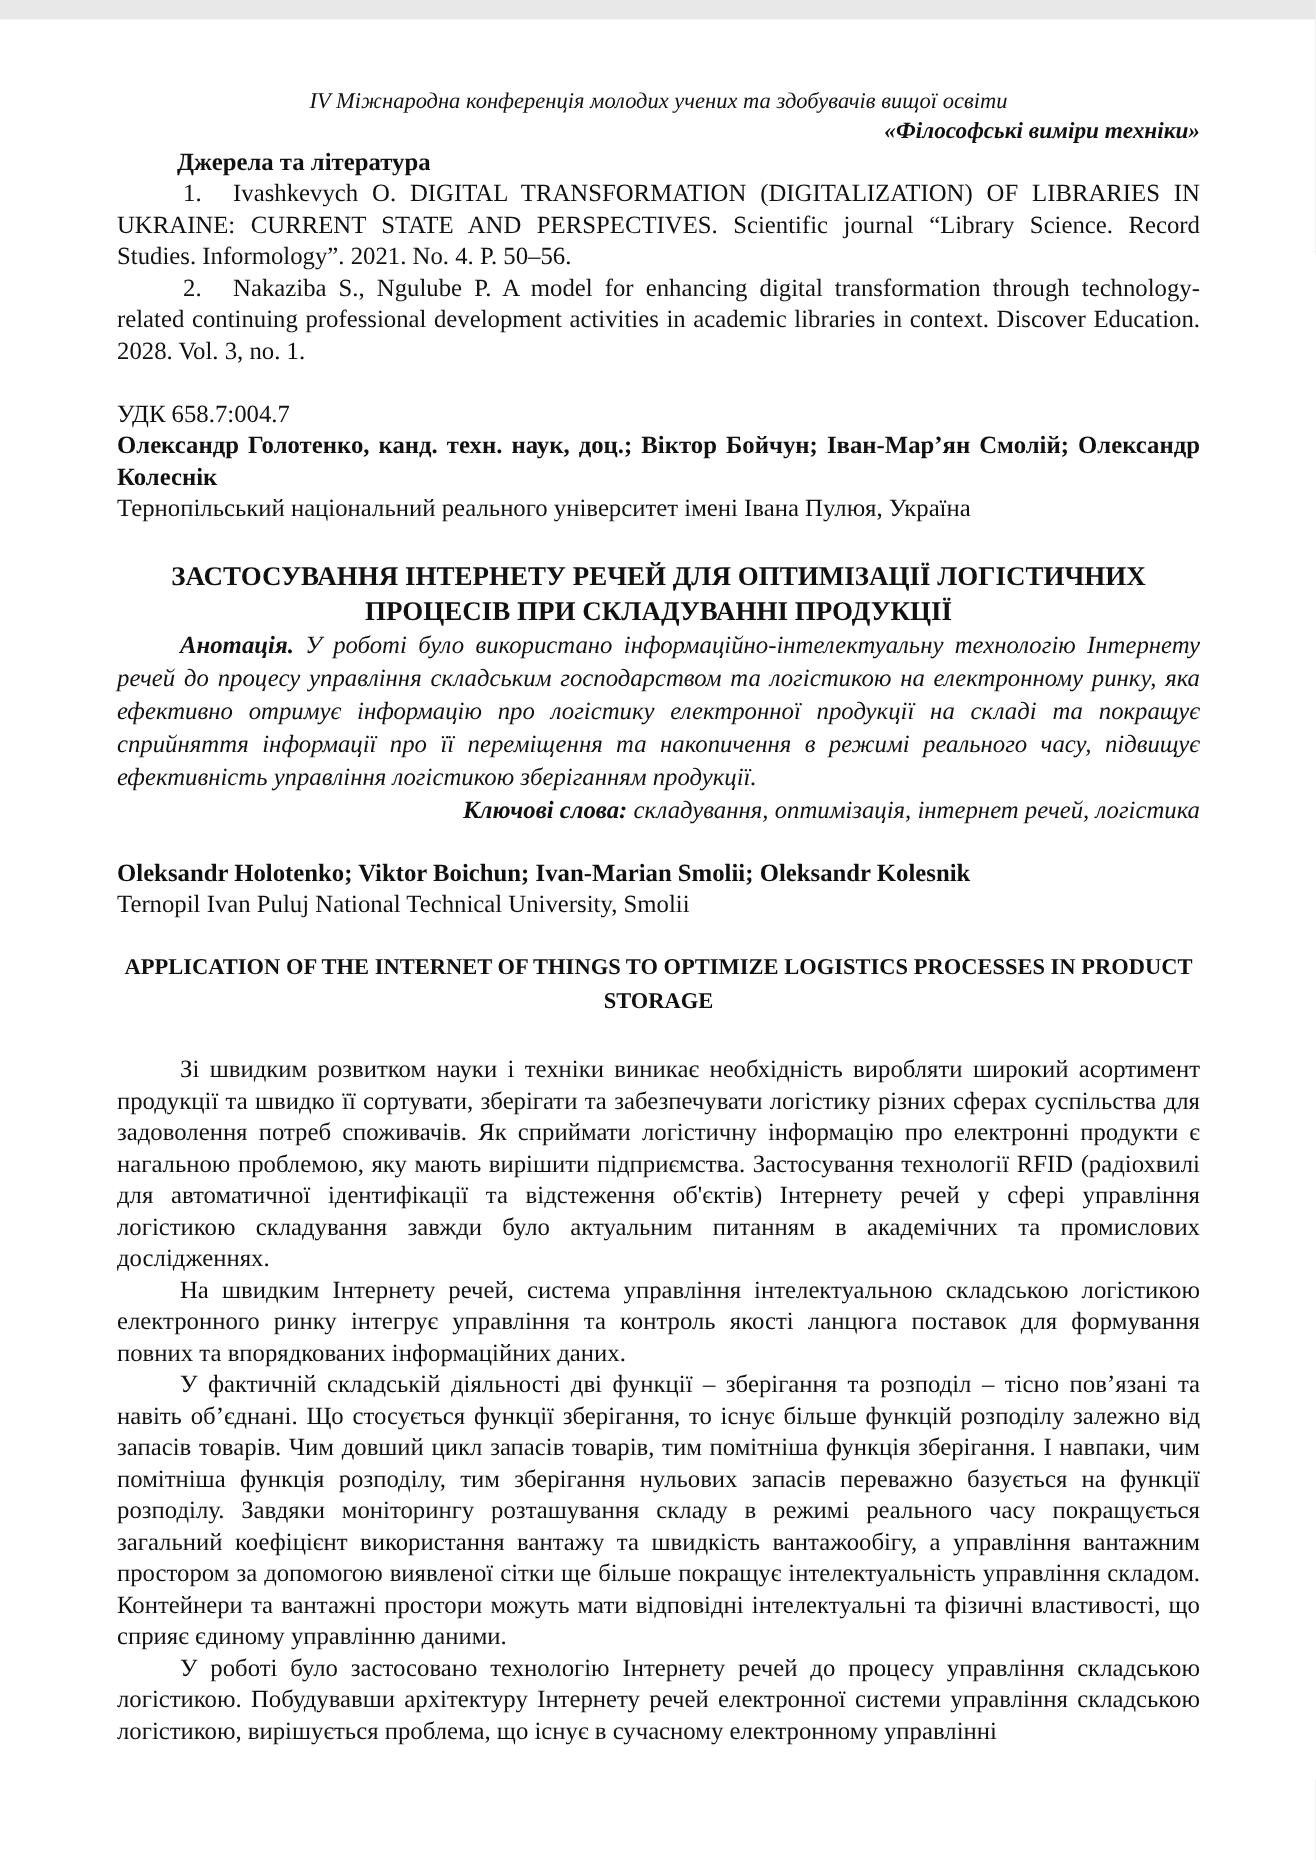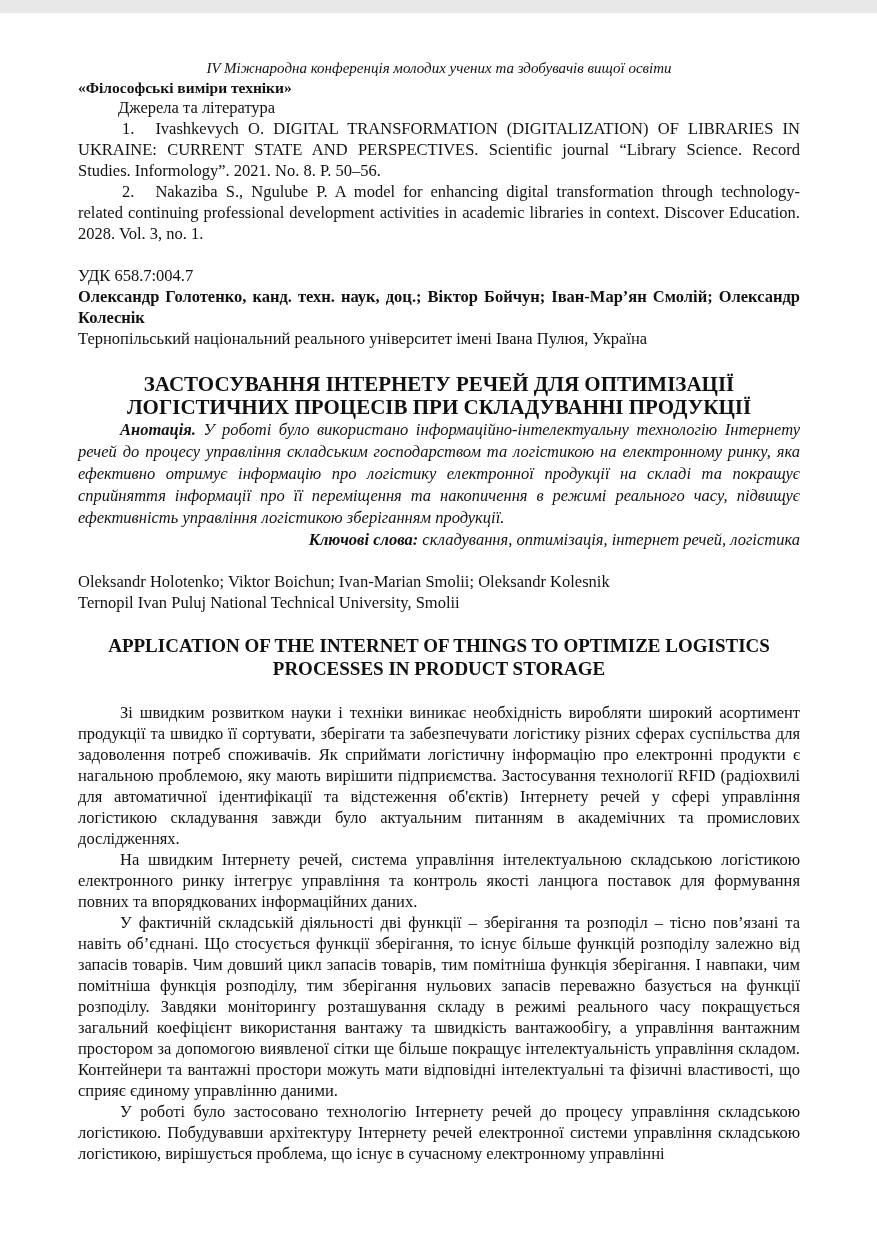--- a/index.html
+++ b/index.html
@@ -17,58 +17,58 @@
     font-family: "Liberation Serif", "DejaVu Serif", serif;
     font-size: 16.5px;
     line-height: 21px;
     box-sizing: border-box;
     padding: 46px 77px 0 78px;
     overflow: hidden;
   }
   p { margin: 0; }
 
   .running-head { text-align: center; font-style: italic; font-size: 15px; line-height: 19px; }
-  .running-head-line2 { text-align: left; font-weight: bold; font-size: 15.5px; line-height: 19px; }
+  .running-head-line2 { text-align: right; font-style: italic; font-weight: bold; font-size: 15.5px; line-height: 19px; }
 
-  .refs-heading { font-weight: normal; text-indent: 40px; }
+  .refs-heading { font-weight: bold; text-indent: 40px; }
   .ref { text-align: justify; text-indent: 44px; }
   .ref-num { margin-right: 21px; }
 
   .udc-line { margin-top: 21px; }
   .authors-uk { font-weight: bold; text-align: justify; }
   .affiliation { }
 
   .title-uk {
     margin-top: 24px;
     text-align: center;
     font-weight: bold;
-    font-size: 21px;
+    font-size: 18px;
     line-height: 23px;
   }
   .abstract {
     text-align: justify;
     text-indent: 42px;
     font-style: italic;
     line-height: 22px;
   }
   .abstract-label { font-weight: bold; }
   .keywords {
     text-align: right;
     text-indent: 42px;
     font-style: italic;
     line-height: 22px;
   }
   .keywords-label { font-weight: bold; }
 
-  .authors-en { margin-top: 20px; font-weight: normal; }
+  .authors-en { margin-top: 20px; font-weight: bold; }
   .title-en {
     margin-top: 21px;
     text-align: center;
     font-weight: bold;
-    font-size: 19px;
+    font-size: 15px;
     line-height: 23px;
   }
 
   .body-block { margin-top: 22px; }
   .body-para { text-align: justify; text-indent: 42px; }
 
   .page-number {
     margin-top: 23px;
     text-align: center;
   }
@@ -76,21 +76,21 @@
 </head>
 <body>
 
 <div class="page">
 
   <p class="running-head">IV Міжнародна конференція молодих учених та здобувачів вищої освіти</p>
   <p class="running-head-line2">«Філософські виміри техніки»</p>
 
   <p class="refs-heading">Джерела та література</p>
 
-  <p class="ref"><span class="ref-num">1.</span><span>Ivashkevych O. DIGITAL TRANSFORMATION (DIGITALIZATION) OF LIBRARIES IN UKRAINE: CURRENT STATE AND PERSPECTIVES. Scientific journal “Library Science. Record Studies. Informology”. 2021. No. 8. P. 50–56.</span></p>
+  <p class="ref"><span class="ref-num">1.</span><span>Ivashkevych O. DIGITAL TRANSFORMATION (DIGITALIZATION) OF LIBRARIES IN UKRAINE: CURRENT STATE AND PERSPECTIVES. Scientific journal “Library Science. Record Studies. Informology”. 2021. No. 4. P. 50–56.</span></p>
 
   <p class="ref"><span class="ref-num">2.</span><span>Nakaziba S., Ngulube P. A model for enhancing digital transformation through technology-related continuing professional development activities in academic libraries in context. Discover Education. 2028. Vol. 3, no. 1.</span></p>
 
   <p class="udc-line">УДК 658.7:004.7</p>
   <p class="authors-uk">Олександр Голотенко, канд. техн. наук, доц.; Віктор Бойчун; Іван-Мар’ян Смолій; Олександр Колеснік</p>
   <p class="affiliation">Тернопільський національний реального університет імені Івана Пулюя, Україна</p>
 
   <p class="title-uk">ЗАСТОСУВАННЯ ІНТЕРНЕТУ РЕЧЕЙ ДЛЯ ОПТИМІЗАЦІЇ ЛОГІСТИЧНИХ ПРОЦЕСІВ ПРИ СКЛАДУВАННІ ПРОДУКЦІЇ</p>
 
   <p class="abstract"><span class="abstract-label">Анотація.</span> <span>У роботі було використано інформаційно-інтелектуальну технологію Інтернету речей до процесу управління складським господарством та логістикою на електронному ринку, яка ефективно отримує інформацію про логістику електронної продукції на складі та покращує сприйняття інформації про її переміщення та накопичення в режимі реального часу, підвищує ефективність управління логістикою зберіганням продукції.</span></p>

